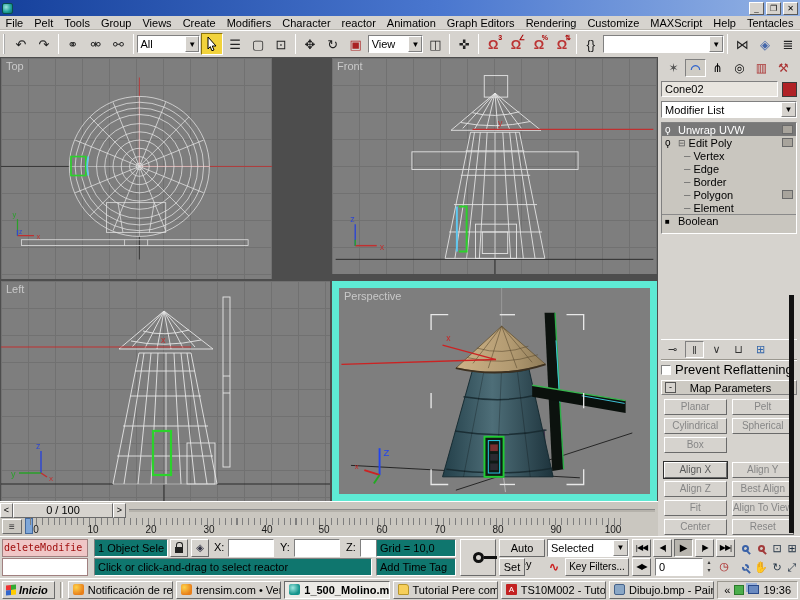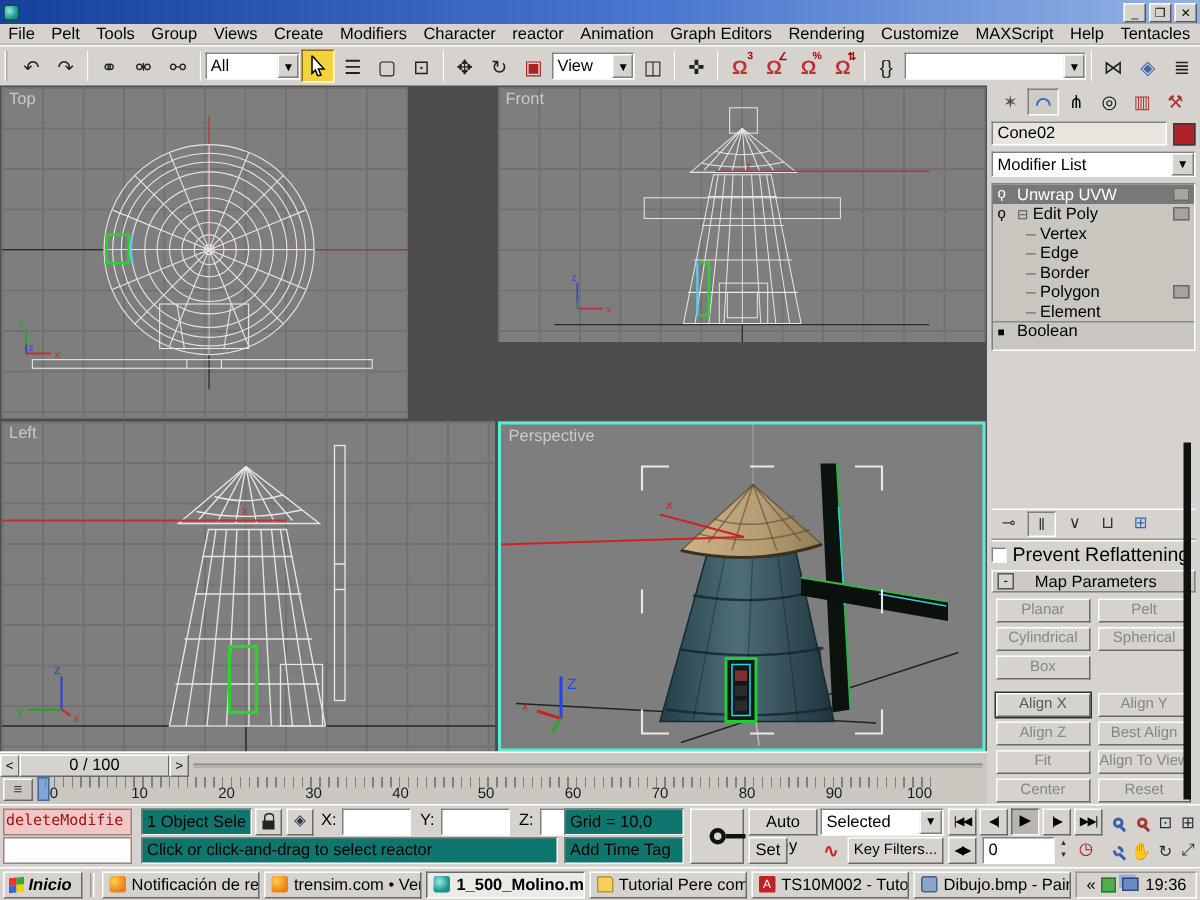--- a/index.html
+++ b/index.html
@@ -33,23 +33,23 @@
   .tdrop .arr { margin-left:auto; width:14px; height:16px; background:#d6d3ce; border:1px solid; border-color:#fff #808080 #808080 #fff; font-size:8px; text-align:center; line-height:15px; color:#000; }
   .magnet { color:#b33; font-weight:bold; }
 
   
   .viewports { position:absolute; top:57px; left:0; width:658px; height:444px; background:#4d4d4d; }
   .vp { position:absolute; background-color:#7e7e7e;
         background-image:linear-gradient(#717171 1px, transparent 1px), linear-gradient(90deg,#717171 1px, transparent 1px);
         background-size:27px 27px; overflow:hidden; }
   .vp-label { position:absolute; top:2px; left:5px; color:#c9c9c9; font-size:11px; z-index:5; }
   #vp-top   { left:1px;  top:1px;   width:271px; height:221px; }
-  #vp-front { left:332px; top:1px;  width:325px; height:170px; }
+  #vp-front { left:332px; top:1px;  width:325px; height:216px; }
   #vp-left  { left:1px;  top:224px; width:329px; height:220px; }
-  #vp-persp { left:332px; top:224px; width:325px; height:220px; background-image:none; border:2px solid #5eead4; }
+  #vp-persp { left:332px; top:224px; width:325px; height:220px; background-image:none; border:7px solid #5eead4; }
   .vp svg { position:absolute; top:0; left:0; width:100%; height:100%; }
 
   
   .cmdpanel { position:absolute; top:57px; left:658px; width:142px; height:479px; background:#d6d3ce; padding:1px 3px; display:flex; flex-direction:column; }
   .ptabs { display:flex; height:20px; align-items:center; gap:1px; padding-left:2px; }
   .ptab { width:21px; height:18px; text-align:center; line-height:18px; font-size:12px; }
   .ptab.active { border:1px solid; border-color:#808080 #fff #fff #808080; background:#cfccc5; }
   .namerow { display:flex; gap:4px; margin-top:3px; align-items:center; }
   .namefield { flex:1; height:16px; background:#e8e5df; border:1px solid; border-color:#808080 #fff #fff #808080; padding:1px 3px; font-size:11px; }
   .swatch { width:15px; height:15px; background:#b02226; border:1px solid #3a3a3a; }

